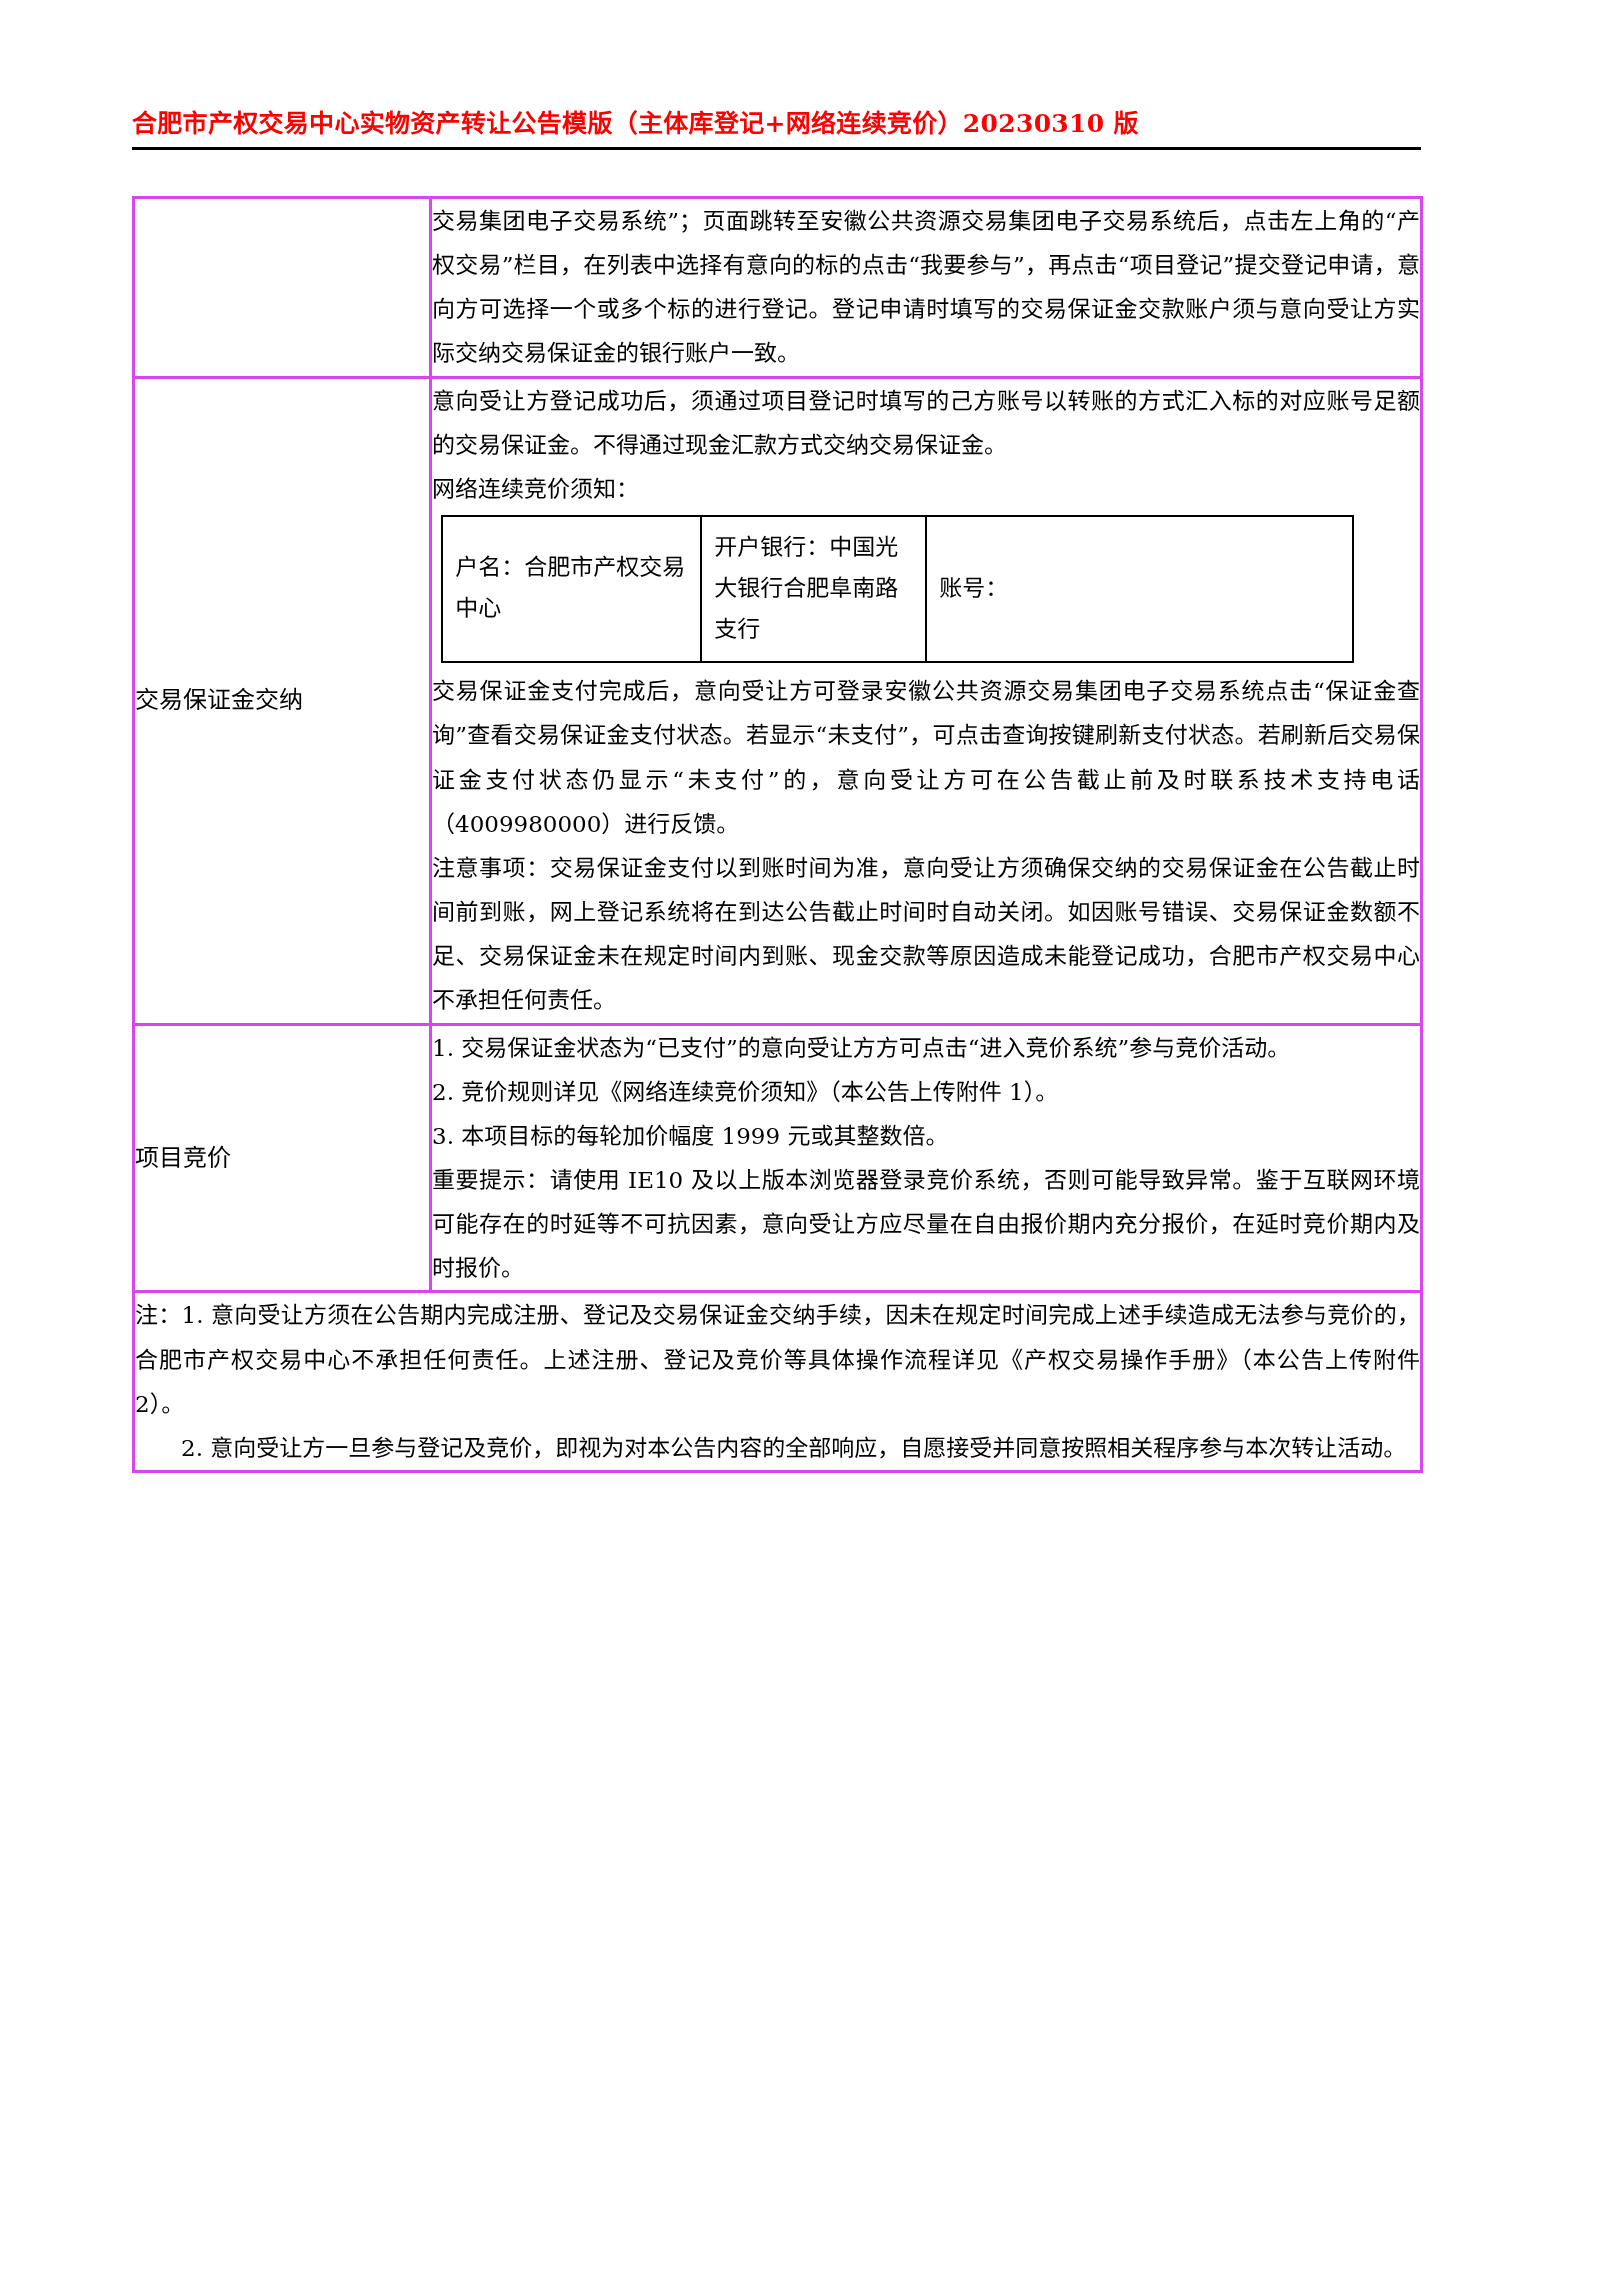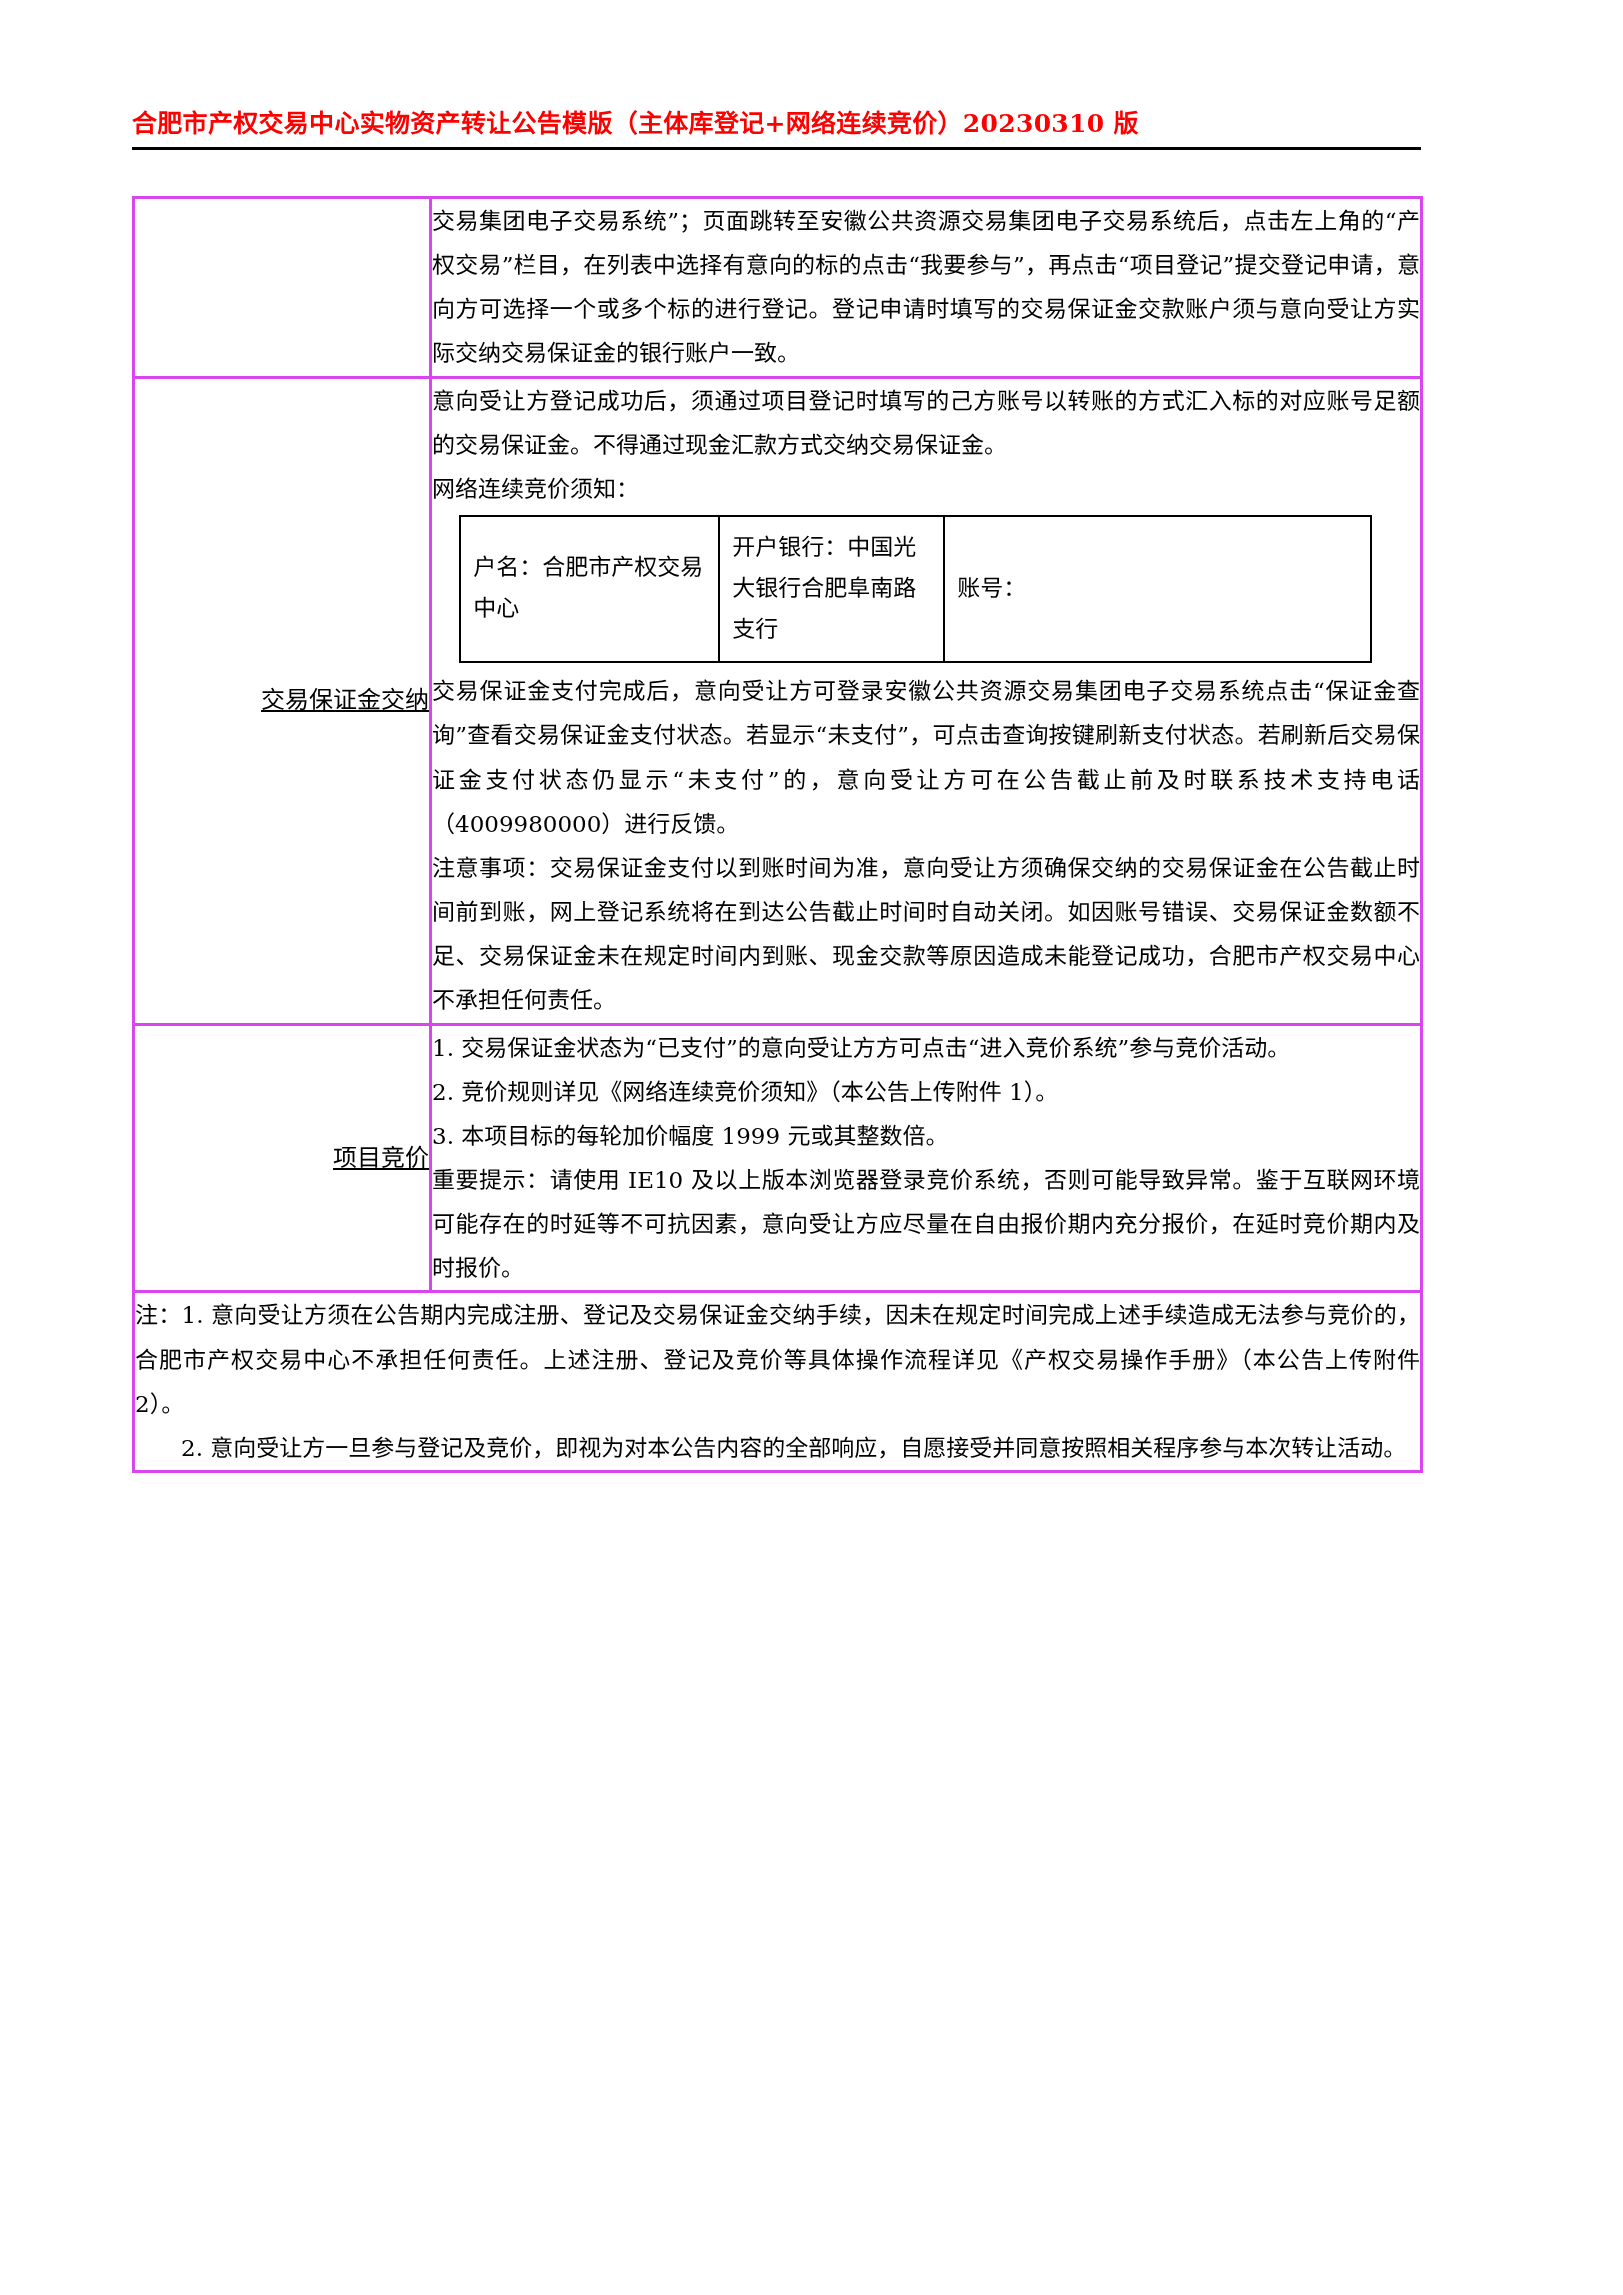--- a/index.html
+++ b/index.html
@@ -55,25 +55,24 @@
   }
   .main-table td {
     border: 3px solid #d946ef;
     vertical-align: middle;
     padding: 0;
   }
   .col-label { width: 297px; }
   .col-body  { width: 991px; }
 
   .label-cell {
-    text-align: right;
+    text-align: left;
     font-size: 24px;
     line-height: 1.6;
     padding: 6.8px 5.5px;
-    text-decoration: underline;
   }
   .body-cell {
     padding: 9.5px 15px 12.3px 16.4px;
     vertical-align: top;
   }
   .full-cell {
     padding: 9.5px 15px 15px 16.4px;
     vertical-align: top;
   }
 
@@ -89,21 +88,21 @@
   .bold { font-weight: normal; }
 
   
   .bank-wrap {
     padding: 4.1px 0 6.8px 0;
   }
   .bank-table {
     border-collapse: collapse;
     table-layout: fixed;
     width: 911px;
-    margin-left: 27px;
+    margin-left: 9px;
   }
   .bank-table td {
     border: 2px solid #000000;
     vertical-align: middle;
     padding: 9.5px 11px 11px 12.3px;
     font-size: 23px;
     line-height: 1.78;
   }
   .bank-c1 { width: 259px; }
   .bank-c2 { width: 225px; }

